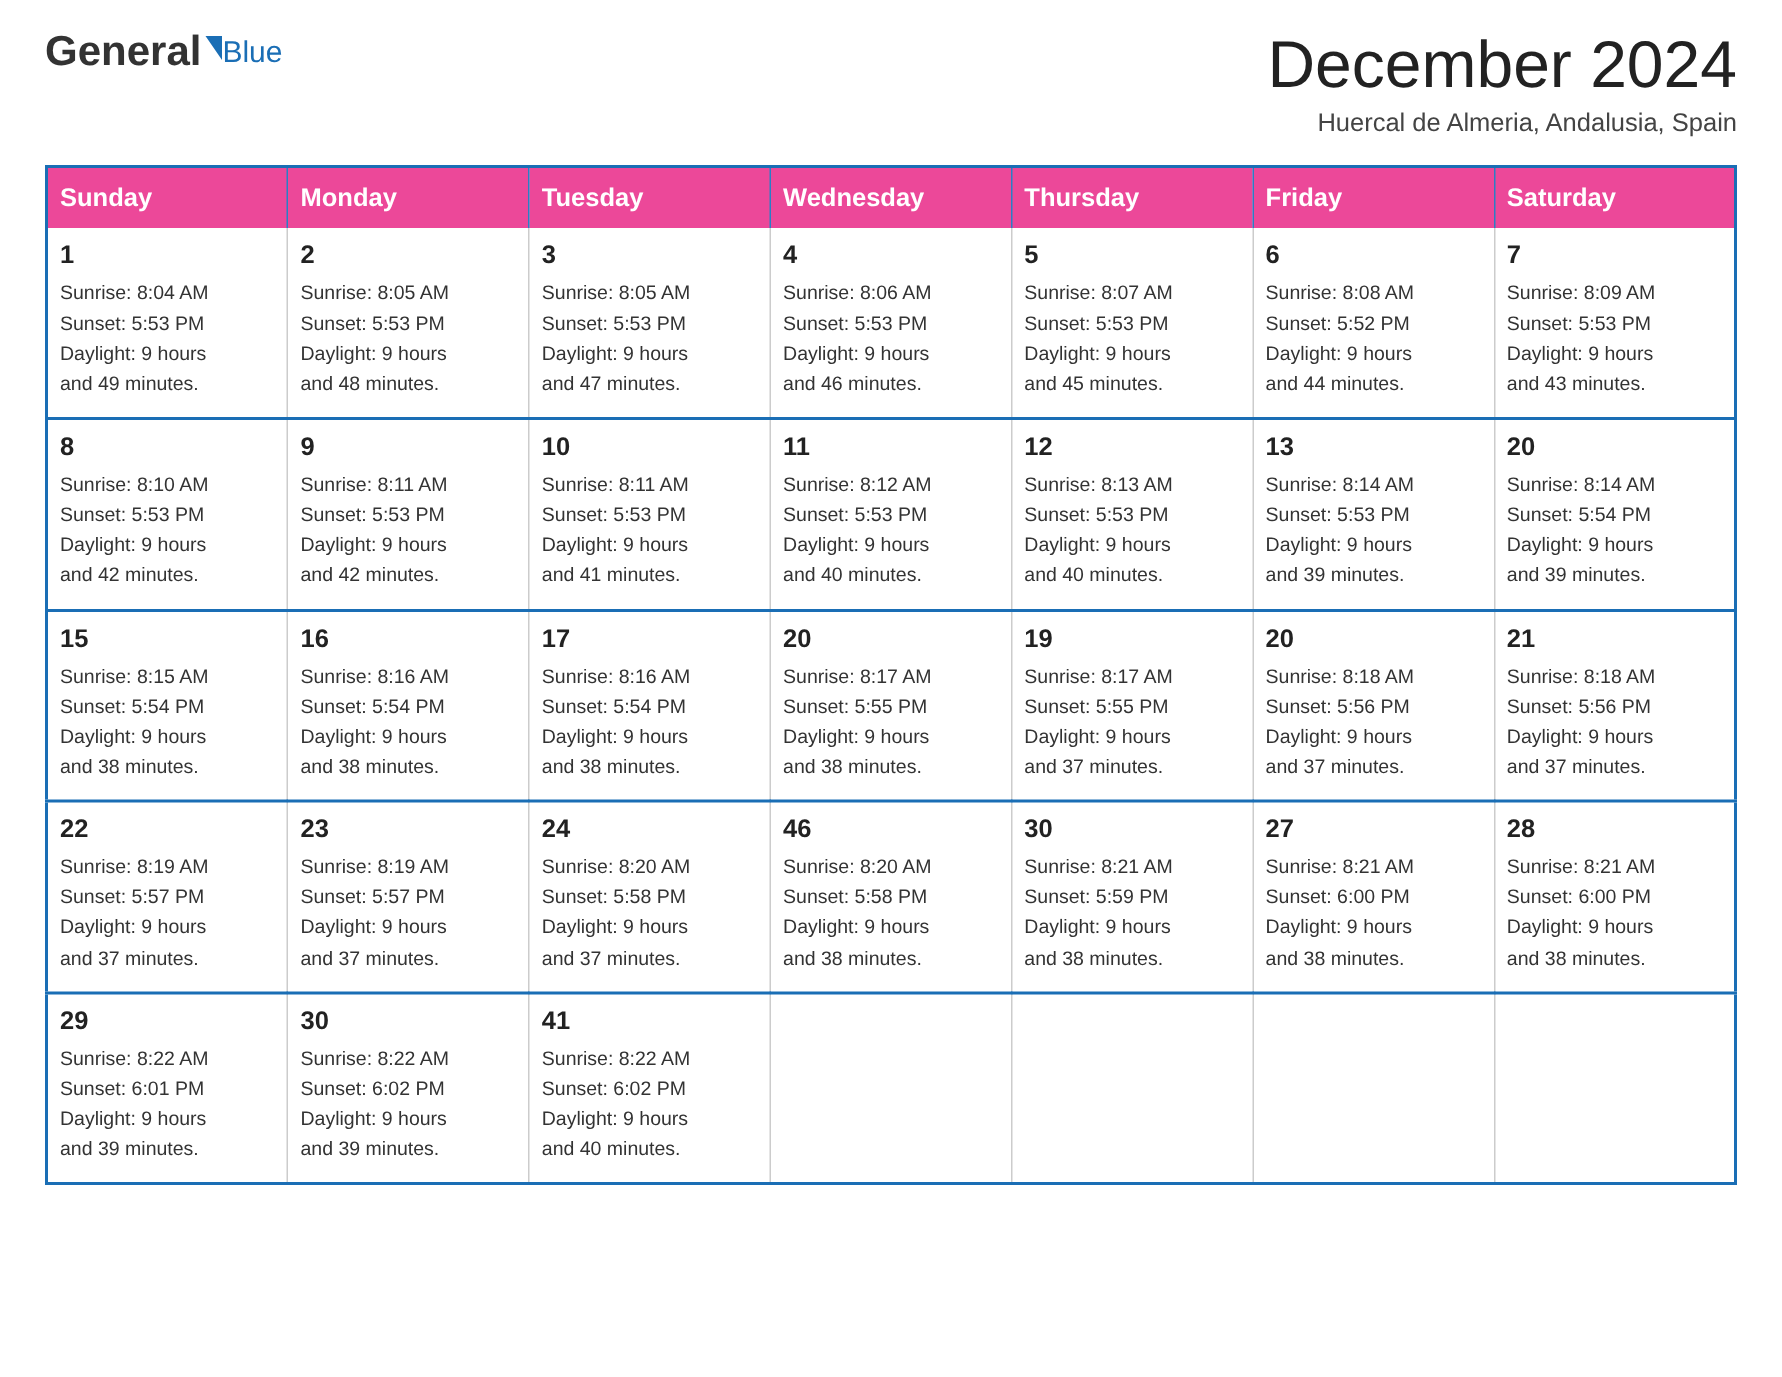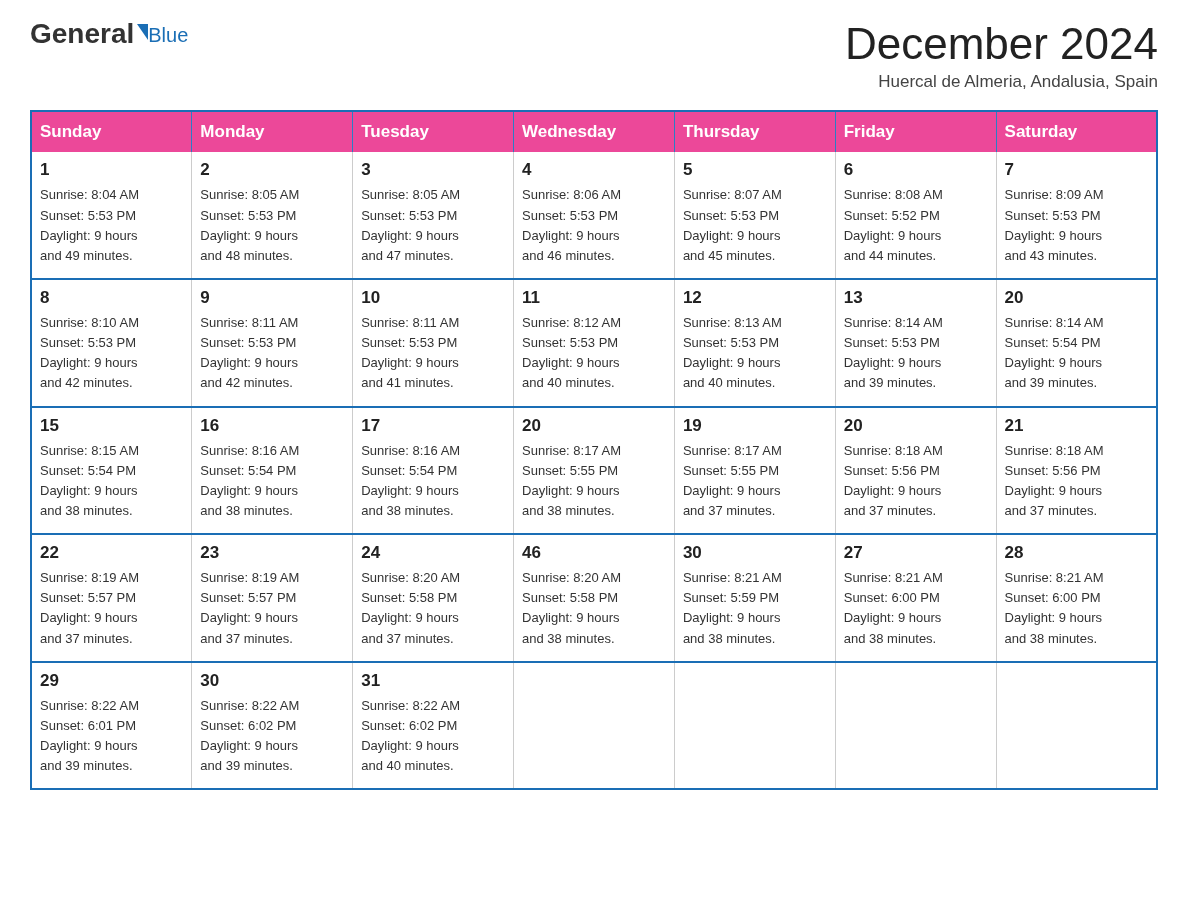--- a/index.html
+++ b/index.html
@@ -400,21 +400,21 @@
         <td>
         <span class="day-number">30</span>
         <div class="day-info">
           Sunrise: 8:22 AM<br>
           Sunset: 6:02 PM<br>
           Daylight: 9 hours<br>
           and 39 minutes.
         </div>
       </td>
         <td>
-        <span class="day-number">31</span>
+        <span class="day-number">41</span>
         <div class="day-info">
           Sunrise: 8:22 AM<br>
           Sunset: 6:02 PM<br>
           Daylight: 9 hours<br>
           and 40 minutes.
         </div>
       </td>
         <td class="empty-cell"></td>
         <td class="empty-cell"></td>
         <td class="empty-cell"></td>

